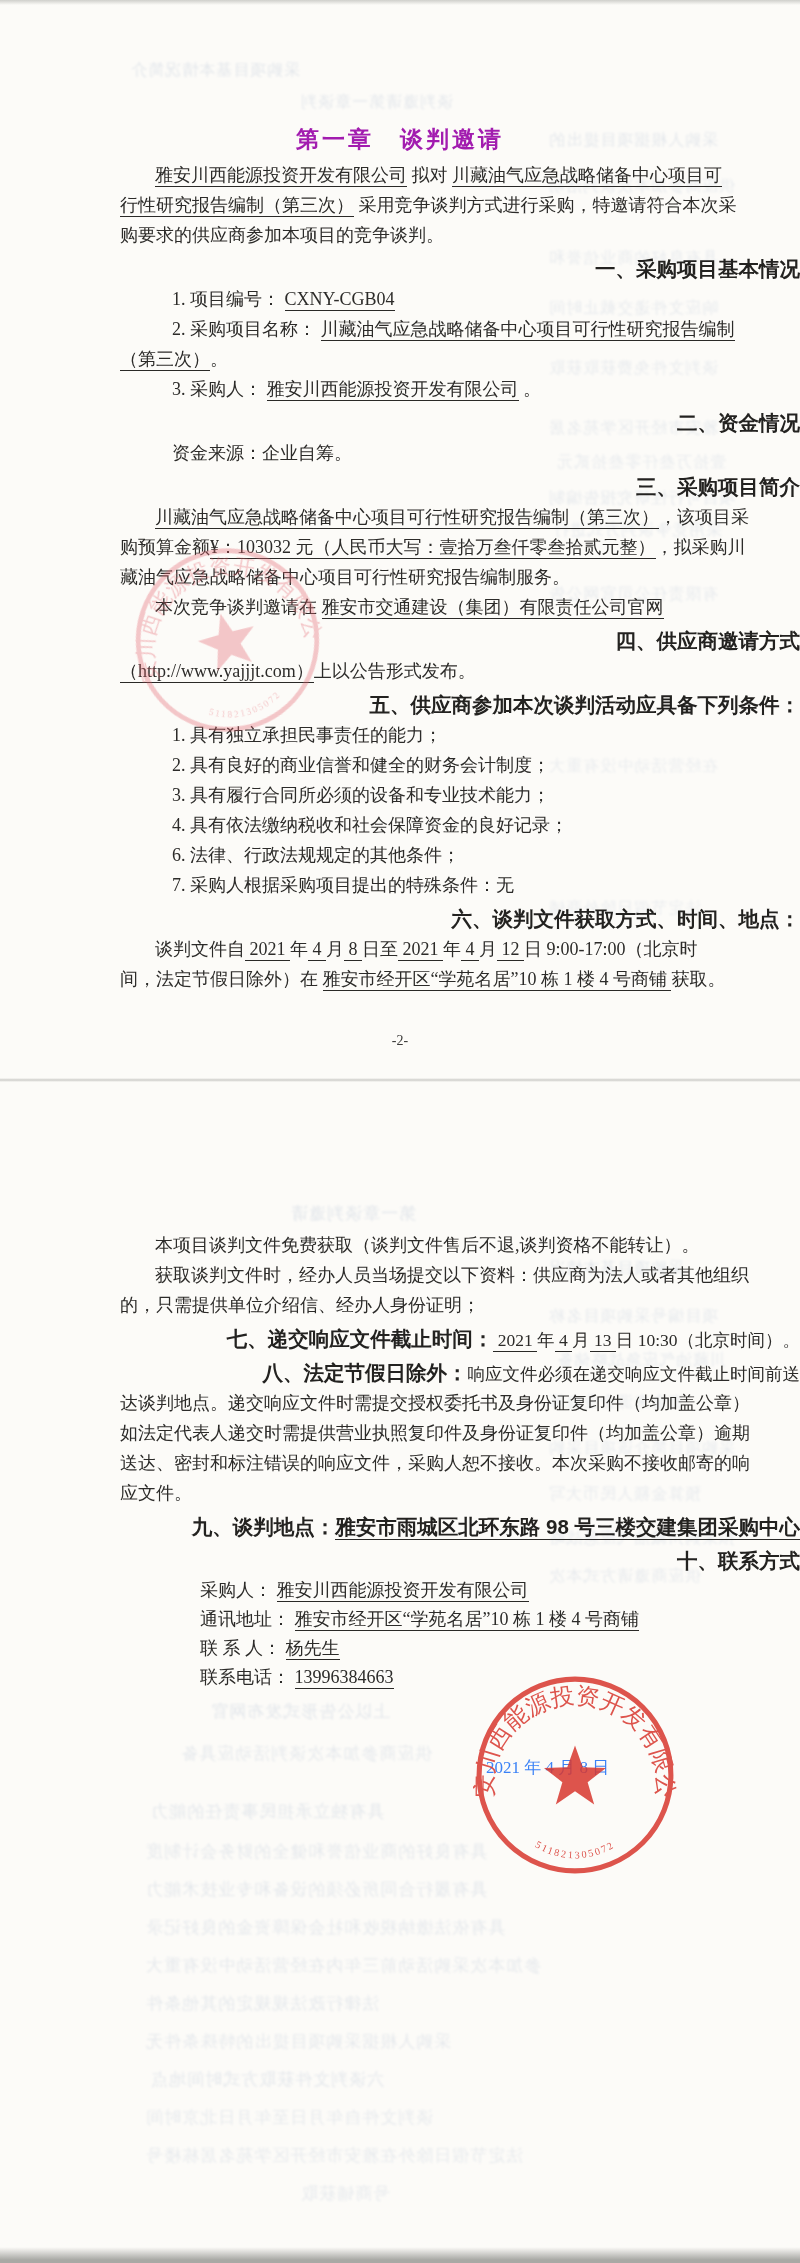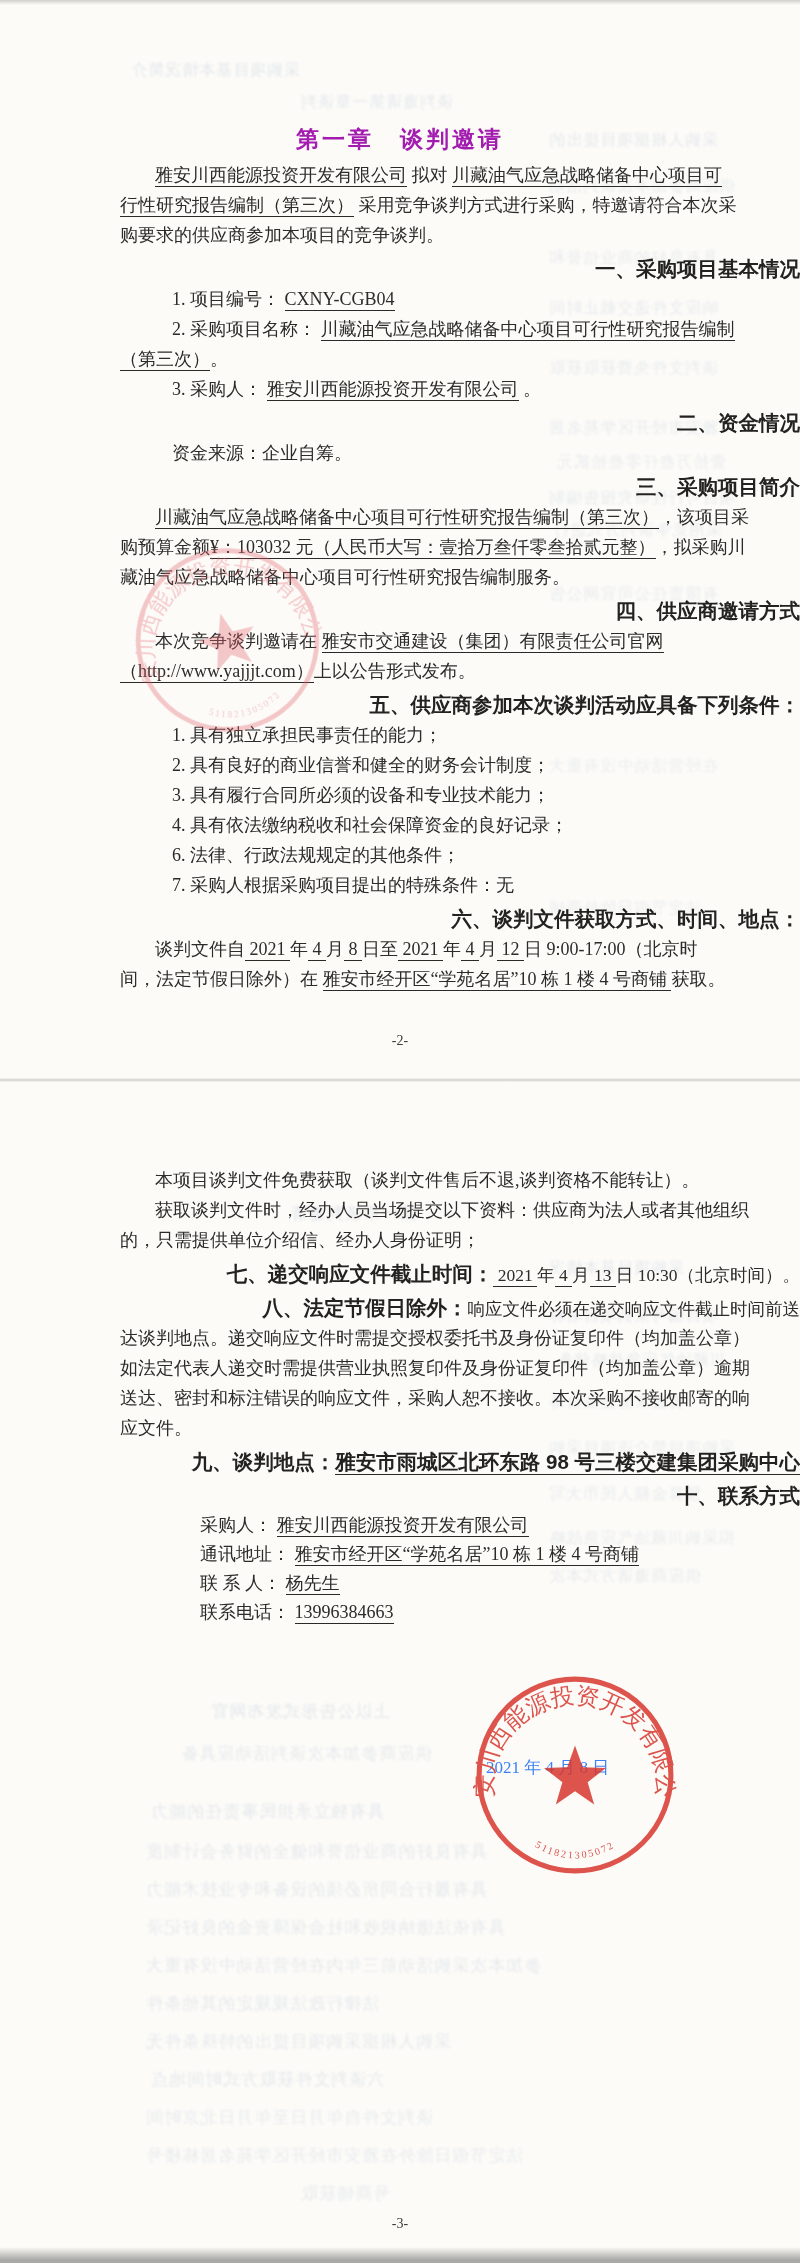--- a/index.html
+++ b/index.html
@@ -9,21 +9,21 @@
     font-family:"Liberation Serif","DejaVu Serif",serif;color:#2c2b29;
   }
   .edge-top{position:absolute;left:0;top:0;width:100%;height:5px;
     background:linear-gradient(#cfcfcb,rgba(255,255,255,0));z-index:4;}
   .edge-bottom{position:absolute;left:0;bottom:0;width:100%;height:16px;
     background:linear-gradient(rgba(255,255,255,0),#a9a9a5 80%);z-index:4;}
   .page-separator{position:absolute;left:0;top:1078px;width:100%;height:4px;
     background:linear-gradient(rgba(255,255,255,0),rgba(150,150,146,.45),rgba(255,255,255,0));z-index:2;}
   .page{position:absolute;left:0;width:800px;z-index:1;}
   #page1{top:0;height:1078px;}
-  #page2{top:1081px;height:948px;padding-top:84px;box-sizing:border-box;}
+  #page2{top:1146px;height:948px;padding-top:84px;box-sizing:border-box;}
   .ln{position:relative;height:30px;line-height:30px;font-size:18px;
       white-space:nowrap;padding-left:120px;}
   .ln.p1{padding-left:155px;}
   .ln.item{padding-left:172px;}
   .ln.contact{padding-left:200px;height:29px;line-height:29px;}
   .ln.h{
     padding-left:160px;margin-top:4px;
     font-family:"Liberation Sans","DejaVu Sans",sans-serif;
     font-weight:700;font-size:20.5px;color:#232220;text-align:right;
   }
@@ -103,22 +103,22 @@
       <div class="ln item"><span>1. 项目编号： </span><span class="u">CXNY-CGB04</span></div>
       <div class="ln item"><span>2. 采购项目名称： </span><span class="u">川藏油气应急战略储备中心项目可行性研究报告编制</span></div>
       <div class="ln p"><span class="u">（第三次）</span><span>。</span></div>
       <div class="ln item"><span>3. 采购人： </span><span class="u">雅安川西能源投资开发有限公司</span><span> 。</span></div>
       <div class="ln h"><span>二、资金情况</span></div>
       <div class="ln item"><span>资金来源：企业自筹。</span></div>
       <div class="ln h"><span>三、采购项目简介</span></div>
       <div class="ln p1"><span class="u">川藏油气应急战略储备中心项目可行性研究报告编制（第三次）</span><span>，该项目采</span></div>
       <div class="ln p"><span>购预算金额</span><span class="u">¥：103032 元（人民币大写：壹拾万叁仟零叁拾贰元整）</span><span>，拟采购川</span></div>
       <div class="ln p"><span>藏油气应急战略储备中心项目可行性研究报告编制服务。</span></div>
+      <div class="ln p1"><span>本次竞争谈判邀请在 </span><span class="u">雅安市交通建设（集团）有限责任公司官网</span></div>
       <div class="ln h"><span>四、供应商邀请方式</span></div>
-      <div class="ln p1"><span>本次竞争谈判邀请在 </span><span class="u">雅安市交通建设（集团）有限责任公司官网</span></div>
       <div class="ln p"><span class="u">（http://www.yajjjt.com）</span><span>上以公告形式发布。</span></div>
       <div class="ln h"><span>五、供应商参加本次谈判活动应具备下列条件：</span></div>
       <div class="ln item"><span>1. 具有独立承担民事责任的能力；</span></div>
       <div class="ln item"><span>2. 具有良好的商业信誉和健全的财务会计制度；</span></div>
       <div class="ln item"><span>3. 具有履行合同所必须的设备和专业技术能力；</span></div>
       <div class="ln item"><span>4. 具有依法缴纳税收和社会保障资金的良好记录；</span></div>
       <div class="ln item"><span>6. 法律、行政法规规定的其他条件；</span></div>
       <div class="ln item"><span>7. 采购人根据采购项目提出的特殊条件：无</span></div>
       <div class="ln h"><span>六、谈判文件获取方式、时间、地点：</span></div>
       <div class="ln p1"><span>谈判文件自</span><span class="u"> 2021 </span><span>年</span><span class="u"> 4 </span><span>月</span><span class="u"> 8 </span><span>日至</span><span class="u"> 2021 </span><span>年</span><span class="u"> 4 </span><span>月</span><span class="u"> 12 </span><span>日 9:00-17:00（北京时</span></div>

